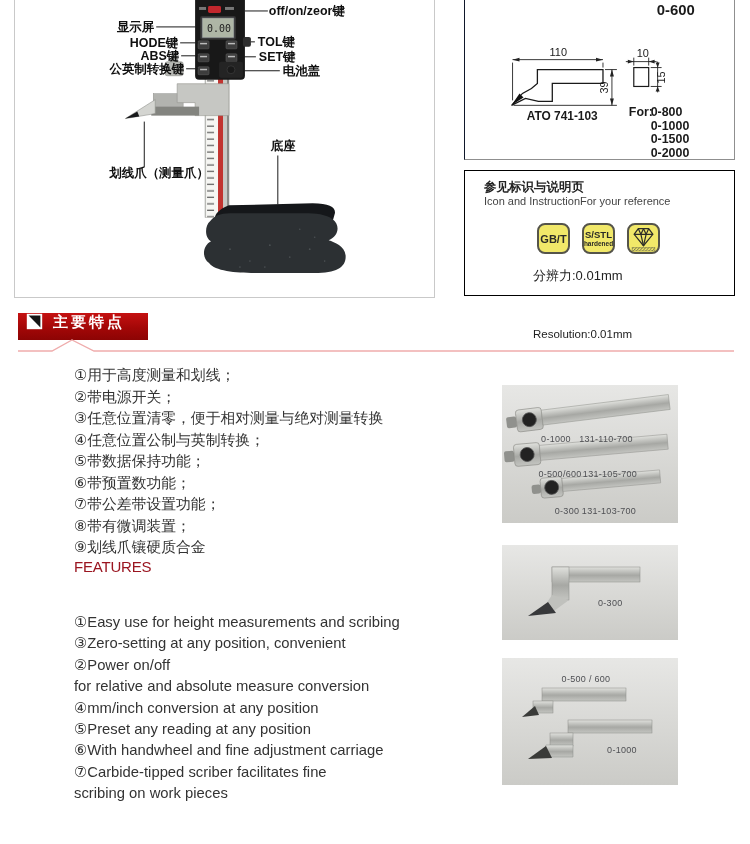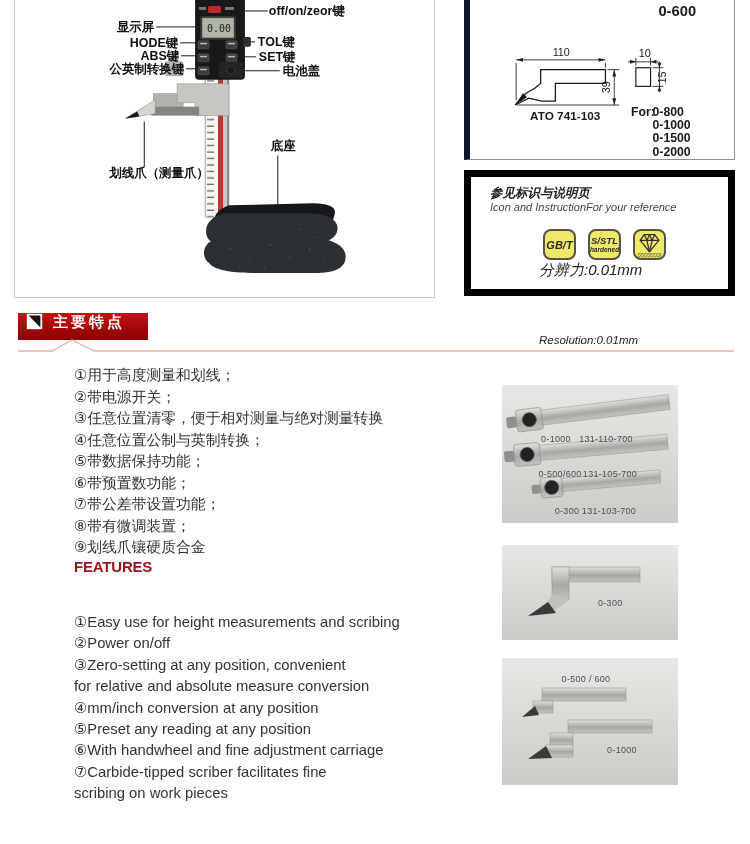--- a/index.html
+++ b/index.html
@@ -2,47 +2,47 @@
 <html><head>
 <meta charset="utf-8">
 <style>
   html,body{margin:0;padding:0;background:#fff;}
   .page{position:relative;width:750px;height:844px;background:#fff;overflow:hidden;
         font-family:"Liberation Sans","DejaVu Sans",sans-serif;color:#333;}
   .panel{position:absolute;background:#fff;box-sizing:border-box;}
   .left-panel{left:14px;top:0;width:421px;height:298px;
         border-left:1px solid #c9c9c9;border-right:1px solid #c9c9c9;border-bottom:1px solid #c9c9c9;}
   .drawing-panel{left:464px;top:0;width:271px;height:160px;
-        border-left:6px solid #0f172a;border-right:1px solid #8f8f8f;border-bottom:1px solid #8f8f8f;}
-  .reference-panel{left:464px;top:170px;width:271px;height:126px;border:7px solid #000000;font-style:italic;}
+        border-left:1px solid #0f172a;border-right:1px solid #8f8f8f;border-bottom:1px solid #8f8f8f;}
+  .reference-panel{left:464px;top:170px;width:271px;height:126px;border:1px solid #000000;}
   .panel svg{display:block;width:100%;height:100%;}
 
   .ref-title-zh{position:absolute;left:19px;top:8px;font-size:12.5px;font-weight:bold;color:#222;}
   .ref-title-en{position:absolute;left:19px;top:24px;font-size:11px;color:#444;}
   .badges{position:absolute;left:0;top:52px;width:100%;height:32px;}
   .badge{position:absolute;width:33px;height:31px;background:#f1e869;border:2px solid #55544a;
          border-radius:8px;box-sizing:border-box;display:flex;flex-direction:column;
          align-items:center;justify-content:center;overflow:hidden;}
   .badge-gbt{left:72px;font-size:11px;font-weight:bold;color:#2a2a26;justify-content:center;}
   .badge-sstl{left:117px;}
   .badge-sstl .l1{font-size:9.5px;font-weight:bold;color:#2a2a26;line-height:10px;}
   .badge-sstl .l2{font-size:6.5px;font-weight:bold;color:#2a2a26;line-height:8px;}
   .badge-diamond{left:162px;padding:0;}
-  .res-zh{position:absolute;left:68px;top:84px;font-size:15px;color:#222;}
+  .res-zh{position:absolute;left:68px;top:96px;font-size:13px;color:#222;}
   .res-en{position:absolute;left:68px;top:109px;font-size:11.5px;color:#222;margin-top:48px;}
 
   .banner{position:absolute;left:18px;top:313px;width:130px;height:27px;
           background:linear-gradient(180deg,#c51111 0%,#a30707 55%,#8c0404 100%);
           display:flex;align-items:flex-start;padding-left:8px;box-sizing:border-box;}
   .banner-icon{width:17px;height:17px;margin-right:10px;flex:0 0 auto;}
   .banner-text{color:#fff;font-size:15px;font-weight:bold;letter-spacing:3px;white-space:nowrap;}
   .accent-line{position:absolute;left:18px;top:338px;width:716px;height:14px;}
 
   .zh-features{position:absolute;left:74px;top:365px;font-size:14.8px;line-height:21.5px;color:#333;}
-  .en-heading{position:absolute;left:74px;top:558px;font-size:15px;font-weight:bold;
+  .en-heading{position:absolute;left:74px;top:558px;font-size:15px;font-weight:normal;
               color:#9a1520;letter-spacing:-0.2px;}
   .en-features{position:absolute;left:74px;top:612px;font-size:14.8px;line-height:21.4px;color:#333;}
 
   .photo{position:absolute;left:502px;width:176px;}
   .photo-1{top:385px;height:138px;}
   .photo-2{top:545px;height:95px;}
   .photo-3{top:658px;height:127px;}
   .photo svg{display:block;width:100%;height:100%;}
 </style>
 </head>
@@ -258,22 +258,22 @@
     <div>⑥带预置数功能；</div>
     <div>⑦带公差带设置功能；</div>
     <div>⑧带有微调装置；</div>
     <div>⑨划线爪镶硬质合金</div>
   </div>
 
   <div class="en-heading">FEATURES</div>
 
   <div class="en-features">
     <div>①Easy use for height measurements and scribing</div>
+    <div>③Zero-setting at any position, convenient</div>
     <div>②Power on/off</div>
-    <div>③Zero-setting at any position, convenient</div>
     <div>for relative and absolute measure conversion</div>
     <div>④mm/inch conversion at any position</div>
     <div>⑤Preset any reading at any position</div>
     <div>⑥With handwheel and fine adjustment carriage</div>
     <div>⑦Carbide-tipped scriber facilitates fine</div>
     <div>scribing on work pieces</div>
   </div>
 
   <div class="photo photo-1">
     <svg viewBox="0 0 176 138">

